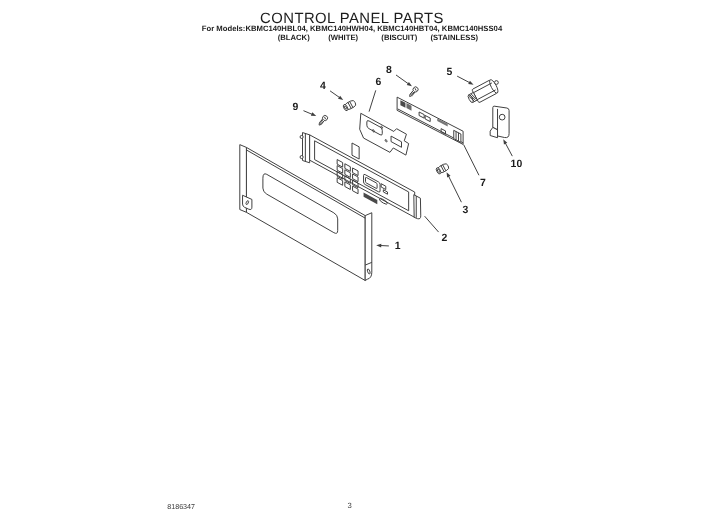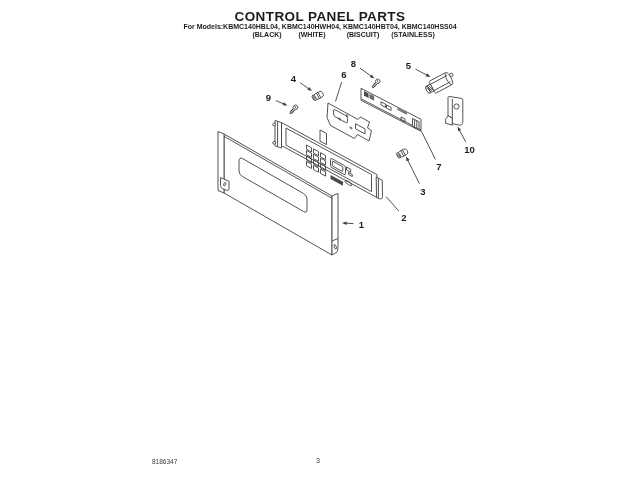--- a/index.html
+++ b/index.html
@@ -5,21 +5,21 @@
   :root { --ink:#3f3f3f; }
   html,body { margin:0; padding:0; }
   .page {
     position:relative; width:640px; height:480px;
     background:#ffffff; overflow:hidden;
     font-family:"Liberation Sans", sans-serif;
     color:#1c1c1c;
   }
   .hdr-title {
     position:absolute; top:9px; left:0; width:100%;
-    text-align:center; font-size:13.5px; font-weight:bold; letter-spacing:.4px;
+    text-align:center; font-size:13.5px; font-weight:normal; letter-spacing:.4px;
   }
   .hdr-models {
     position:absolute; top:23px; left:0; width:100%;
     text-align:center; font-size:7px; font-weight:bold; letter-spacing:0;
   }
   .variant {
     position:absolute; top:31px; transform:translateX(-50%);
     font-size:7px; font-weight:bold; white-space:nowrap;
   }
   .v0 { left:267px; } .v1 { left:312px; } .v2 { left:363px; } .v3 { left:413px; }

